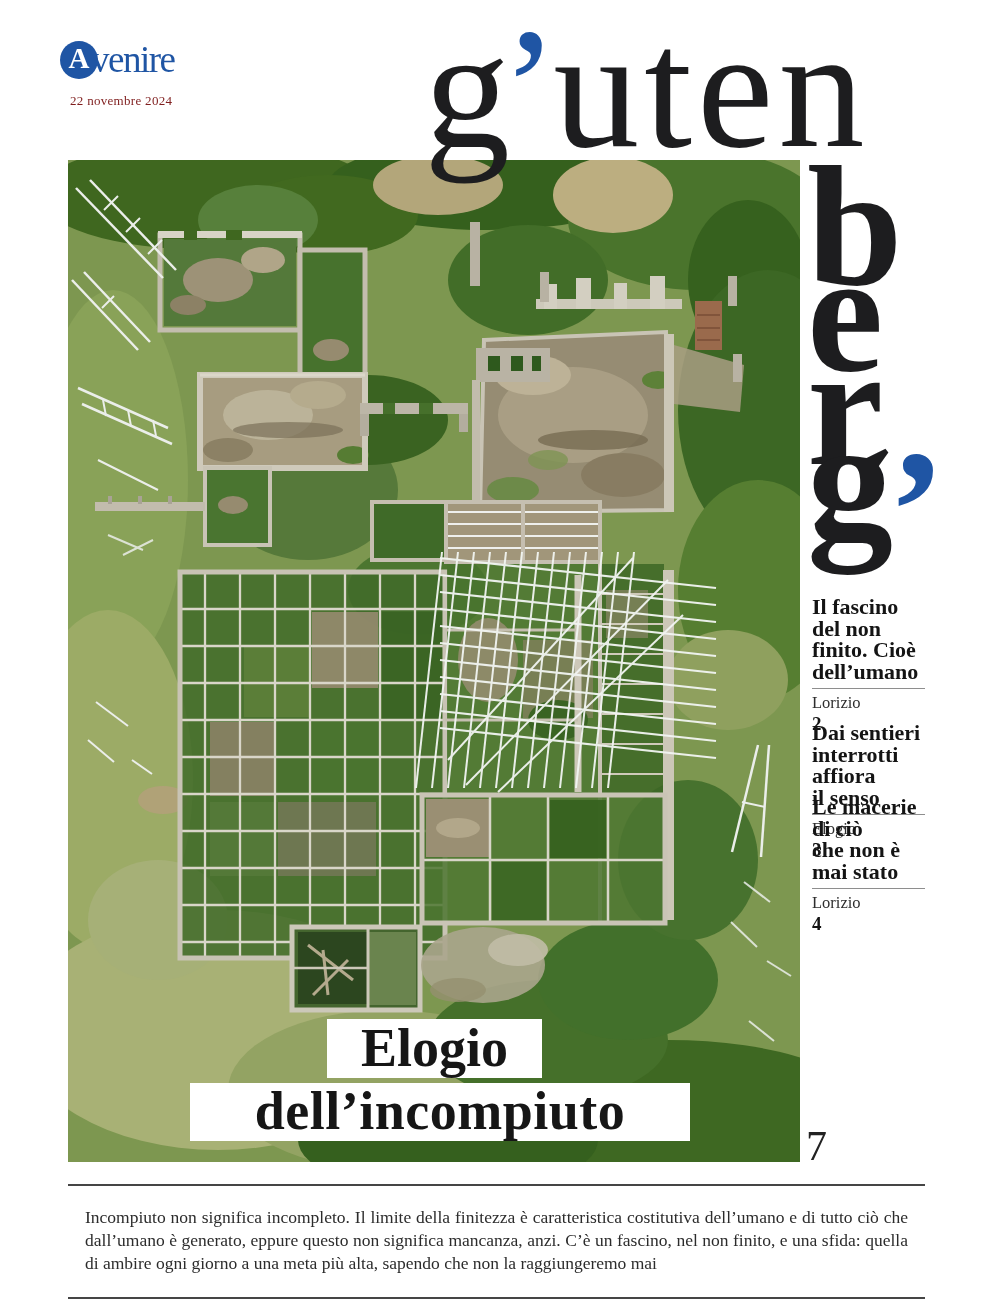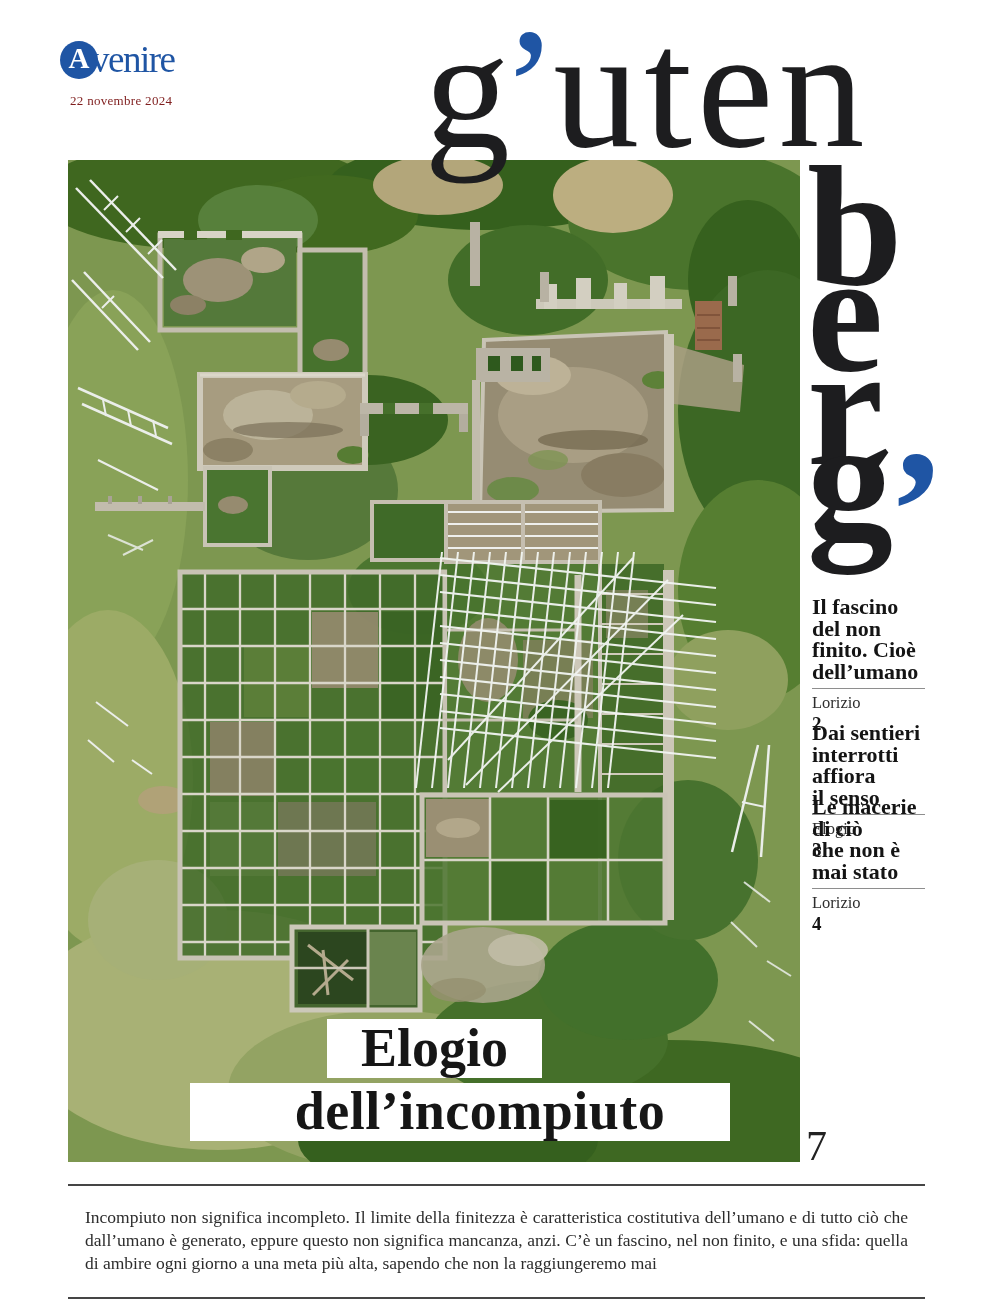--- a/index.html
+++ b/index.html
@@ -20,21 +20,21 @@
   .apos{color:#1f55a4;margin-left:-14px;margin-right:-10px;}
   .m-letter{position:absolute;left:807px;font-size:172px;font-weight:bold;line-height:1;z-index:3;}
   .m-apos{position:absolute;left:888px;top:424px;font-size:172px;font-weight:bold;line-height:1;
           color:#1f55a4;z-index:3;}
   
   .photo{position:absolute;left:68px;top:160px;width:732px;height:1002px;margin:0;
          overflow:hidden;z-index:1;background:#7d9750;}
   
   .hl{position:absolute;background:#ffffff;text-align:center;font-weight:bold;color:#161616;z-index:4;}
   .hl1{left:327px;top:1019px;width:215px;height:59px;font-size:54px;line-height:58px;}
-  .hl2{left:190px;top:1083px;width:500px;height:58px;font-size:54px;line-height:56px;letter-spacing:.5px;padding-left:40px;}
+  .hl2{left:190px;top:1083px;width:500px;height:58px;font-size:54px;line-height:56px;letter-spacing:.5px;}
   
   .toc-item{position:absolute;left:812px;width:113px;z-index:2;}
   .toc-title{margin:0 0 6px 0;font-size:22px;line-height:21.5px;font-weight:bold;color:#141414;
              white-space:pre-line;}
   .toc-meta{border-top:1.5px solid #8e8e8e;padding-top:4px;display:flex;
             justify-content:space-between;align-items:baseline;flex-direction:column;}
   .toc-author{font-size:16.5px;color:#2e2e2e;}
   .toc-page{font-size:19px;font-weight:bold;color:#141414;}
   
   .page-number{position:absolute;left:806px;top:1125px;font-size:42px;line-height:1;color:#222;z-index:2;}

